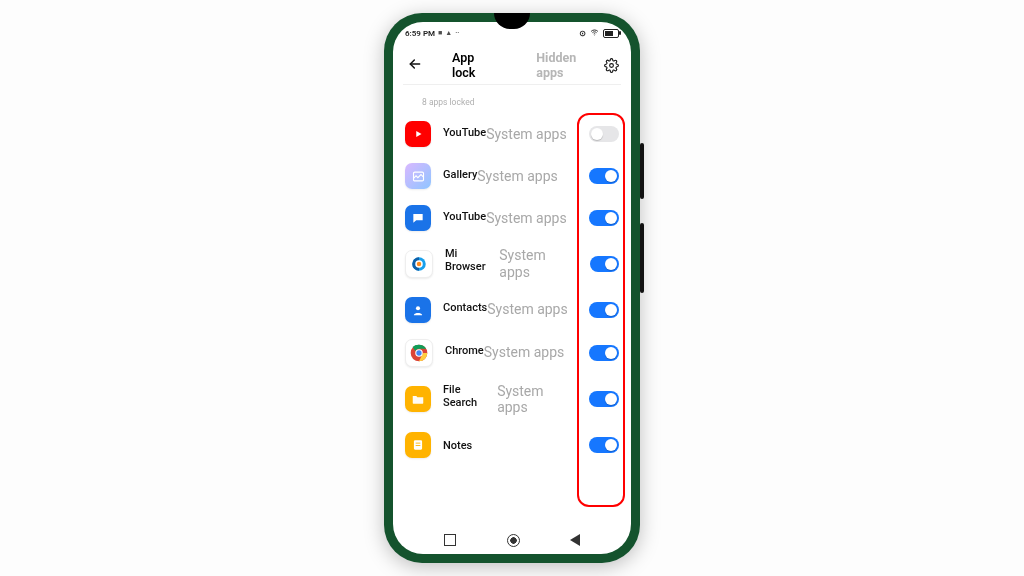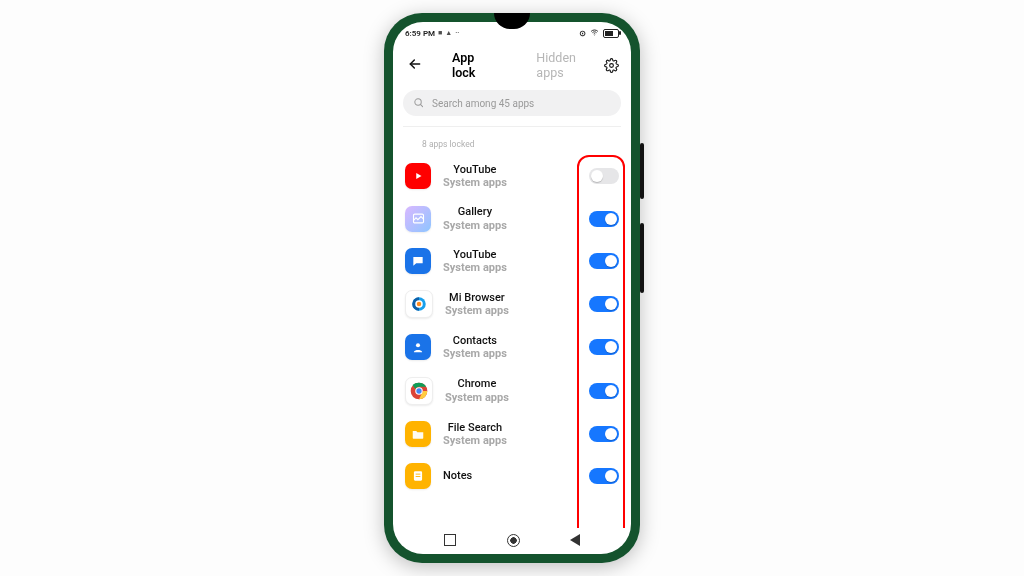--- a/index.html
+++ b/index.html
@@ -98,21 +98,21 @@
   
   .header {
     display:flex;
     align-items:center;
     padding: 6px 12px 4px;
     gap:27px;
   }
   .back-arrow { font-size:15px; line-height:1; padding:2px; }
   .tabs { display:flex; align-items:center; gap:12px; font-size:12.5px; font-weight:600; }
   .tab-active { color:#000; }
-  .tab-inactive { color:#b6b6b6; font-weight:400;margin-left:44px; }
+  .tab-inactive { color:#b6b6b6; font-weight:700;margin-left:44px; }
   .gear { margin-left:auto; }
   .gear svg { width:15px; height:15px; display:block; }
 
   
   .search-wrap { padding: 6px 10px 10px; }
   .search {
     background:#f1f1f2;
     border-radius:16px;
     height:26px;
     display:flex;
@@ -142,23 +142,23 @@
     align-items:center;
     padding: 8px 12px;
     gap:12px;
   }
   .app-icon {
     width:26px; height:26px; border-radius:7px;
     flex:0 0 26px;
     display:flex; align-items:center; justify-content:center;
     box-shadow: 0 1px 2px rgba(0,0,0,0.08);
   }
-  .labels { display:flex; flex-direction:column; line-height:1.2;text-align:center; }
+  .labels { display:flex; line-height:1.2; }
   .app-name { font-size:11px; font-weight:500; color:#111; }
-  .app-sub  { font-size:11px; color:#a8a8a8;font-weight:bold; }
+  .app-sub  { font-size:14px; color:#a8a8a8; }
 
   .toggle {
     margin-left:auto;
     width:30px; height:16px; border-radius:10px;
     position:relative;
     transition:.15s;
   }
   .toggle .knob {
     position:absolute; top:2px; width:12px; height:12px; border-radius:50%;
     background:#fff;
@@ -259,31 +259,20 @@
           <span class="tab-inactive">Hidden apps</span>
         </div>
         <span class="gear">
           <svg viewBox="0 0 24 24" fill="none" stroke="#111" stroke-width="1.8">
             <circle cx="12" cy="12" r="3"></circle>
             <path d="M19.4 15a1.7 1.7 0 0 0 .34 1.87l.06.06a2 2 0 1 1-2.83 2.83l-.06-.06a1.7 1.7 0 0 0-1.87-.34 1.7 1.7 0 0 0-1 1.56V21a2 2 0 1 1-4 0v-.09a1.7 1.7 0 0 0-1-1.56 1.7 1.7 0 0 0-1.87.34l-.06.06a2 2 0 1 1-2.83-2.83l.06-.06a1.7 1.7 0 0 0 .34-1.87 1.7 1.7 0 0 0-1.56-1H3a2 2 0 1 1 0-4h.09a1.7 1.7 0 0 0 1.56-1 1.7 1.7 0 0 0-.34-1.87l-.06-.06a2 2 0 1 1 2.83-2.83l.06.06c.5.5 1.25.65 1.87.34.62-.26 1-.87 1-1.56V3a2 2 0 1 1 4 0v.09c0 .69.38 1.3 1 1.56.62.31 1.37.16 1.87-.34l.06-.06a2 2 0 1 1 2.83 2.83l-.06.06a1.7 1.7 0 0 0-.34 1.87c.26.62.87 1 1.56 1H21a2 2 0 1 1 0 4h-.09a1.7 1.7 0 0 0-1.56 1z"></path>
           </svg>
         </span>
       </div>
 
-      <div class="search-wrap">
-        <div class="search">
-          <span>
-            <svg viewBox="0 0 24 24" fill="none" stroke-width="2.2" stroke-linecap="round">
-              <circle cx="11" cy="11" r="7"></circle>
-                <path d="M21 21l-4.3-4.3"></path>
-            </svg>
-          </span>
-          <span>Search among 45 apps</span>
-        </div>
-      </div>
 
       <div class="hairline"></div>
 
       <div class="section-caption">8 apps locked</div>
 
       <div class="list">
 
         <div class="row">
           <span class="app-icon ico-youtube">
             <svg viewBox="0 0 24 24">

